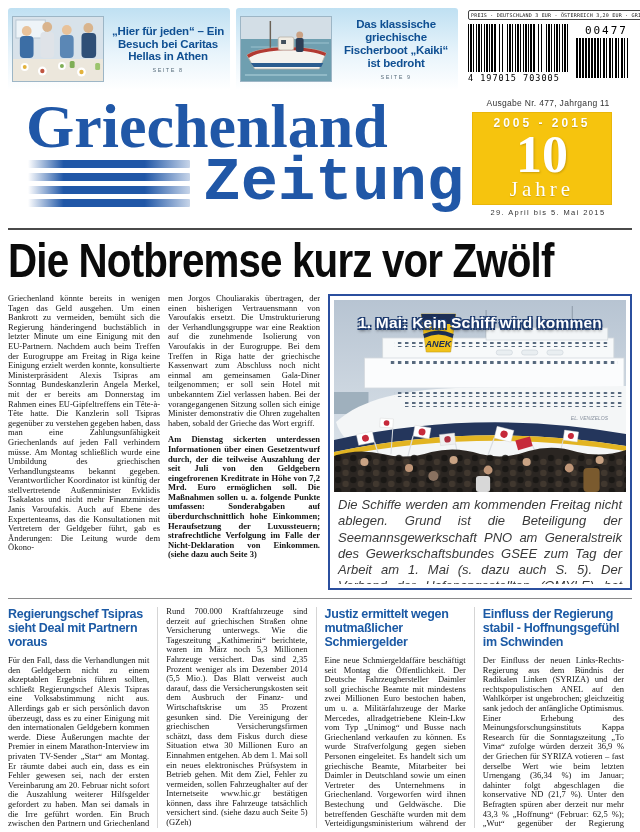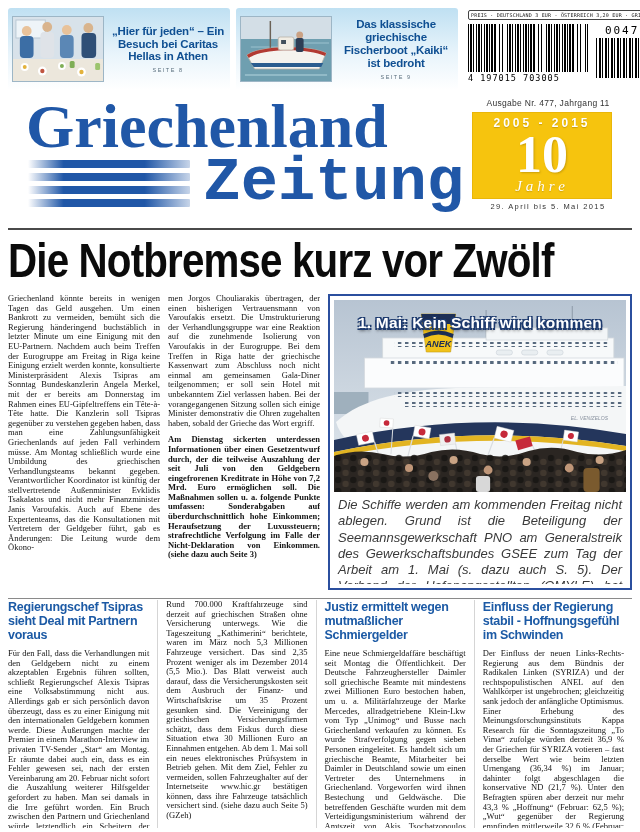--- a/index.html
+++ b/index.html
@@ -24,21 +24,21 @@
     line-height:1.12; color:#0f4f92; letter-spacing:-0.2px;
   }
   .teaser-page { margin-top:4px; font-family:"Liberation Sans", sans-serif; font-size:5.5px; letter-spacing:1.5px; color:#5b6f7e; }
   .barcode-block { flex:1; padding:2px 0 0 4px; }
   .price-line {
     font-family:"DejaVu Sans Mono", monospace; font-size:5px; letter-spacing:0.2px;
     border:1px solid #444; border-radius:2px; padding:1px 2px; white-space:nowrap;
     overflow:hidden; color:#222; text-align:center;
   }
   .barcode-row { display:flex; gap:8px; margin-top:4px; align-items:flex-start; }
-  .ean { width:120px; }
+  .ean { width:100px; }
   .ean-bars { height:48px;
     background:repeating-linear-gradient(90deg,#000 0 1.2px,#fff 1.2px 2.4px,#000 2.4px 4.2px,#fff 4.2px 5.4px,#000 5.4px 6px,#fff 6px 7.8px); }
   .ean-num { font-family:"DejaVu Sans Mono", monospace; font-size:8.5px; letter-spacing:1px; margin-top:1px; color:#000; }
   .issue { width:52px; text-align:right; }
   .issue-num { font-family:"DejaVu Sans Mono", monospace; font-size:11px; letter-spacing:2px; color:#000; }
   .issue-bars { height:40px; margin-top:1px;
     background:repeating-linear-gradient(90deg,#000 0 1.5px,#fff 1.5px 3px,#000 3px 5px,#fff 5px 6px); }
   
   .masthead { display:flex; margin-top:6px; flex:0 0 auto; height:128px; }
   .mast-left { flex:1; padding-left:18px; }
@@ -49,21 +49,21 @@
   .mast-line2 { display:flex; align-items:center; margin-top:-4px; }
   .stripes { flex:1; margin:0 14px 0 2px; display:flex; flex-direction:column; gap:5px; }
   .stripe { height:8px; border-radius:1px;
     background:linear-gradient(90deg, rgba(32,87,167,0) 0%, #2057a7 22%, #2057a7 72%, rgba(32,87,167,0.25) 100%); }
   .mast-title2 { font-family:Liberation Mono, monospace; font-weight:bold; font-size:62px; line-height:0.98; color:#2057a7; }
   .mast-right { flex:0 0 168px; text-align:center; padding-top:2px; }
   .issue-info { font-family:"Liberation Sans", sans-serif; font-size:8.5px; color:#333; letter-spacing:0.3px; }
   .badge { margin:4px 20px 3px 8px; background:#f6c40e; padding:4px 4px 5px 4px; position:relative; box-shadow:0 0 0 1px #e9b60a inset; }
   .badge-years { font-family:"Liberation Sans", sans-serif; font-weight:bold; font-size:12px; letter-spacing:3px; color:#fff; text-shadow:0 1px 1px rgba(120,90,0,.35); }
   .badge-ten { font-family:"Liberation Serif", serif; font-weight:bold; font-size:52px; line-height:0.95; color:#fff; text-shadow:1px 1px 2px rgba(120,90,0,.35); }
-  .badge-label { font-family:"Liberation Serif", serif; font-size:15px; letter-spacing:4px; color:#fff; line-height:1; text-shadow:0 1px 1px rgba(120,90,0,.3);font-style:italic; }
+  .badge-label { font-family:"Liberation Serif", serif; font-size:21px; letter-spacing:4px; color:#fff; line-height:1; text-shadow:0 1px 1px rgba(120,90,0,.3); }
   .date-range { font-family:"Liberation Sans", sans-serif; font-size:7.5px; letter-spacing:1.4px; color:#333; margin-top:2px; }
   .mast-rule { border-top:2px solid #4a4a4a; margin-top:4px; }
   
   .main-headline {
     font-family:"Liberation Sans", sans-serif; font-weight:bold; font-size:48px; letter-spacing:-1px;
     color:#0b0b0b; white-space:nowrap; transform:scaleX(0.84); transform-origin:left center;
     margin:3px 0 6px 0; flex:0 0 auto;
   }
   
   .lead { display:flex; gap:8px; height:296px; flex:0 0 auto; }
@@ -80,21 +80,21 @@
     position:absolute; top:14px; left:0; right:0; text-align:center;
     font-family:"Liberation Sans", sans-serif; font-weight:bold; font-size:15.5px; color:#ffffff;
     letter-spacing:0.2px;
     text-shadow:-1.5px -1.5px 0 #1d3a6e, 1.5px -1.5px 0 #1d3a6e, -1.5px 1.5px 0 #1d3a6e, 1.5px 1.5px 0 #1d3a6e, 0 2.5px 3px rgba(0,0,0,.5);
   }
   .photo-caption {
     flex:1; padding:5px 4px 0 4px; font-family:"Liberation Sans", sans-serif; font-style:italic;
     font-size:13px; line-height:1.25; color:#3a3a3a; text-align:justify; overflow:hidden;
   }
   
-  .bottom { flex:1; border-top:1.5px solid #8a8a8a; margin-top:8px; padding-top:1px; display:flex; gap:0; overflow:hidden; }
+  .bottom { flex:1; border-top:1.5px solid #8a8a8a; margin-top:8px; padding-top:8px; display:flex; gap:0; overflow:hidden; }
   .bottom-col { flex:1 1 0; padding:0 8px; overflow:hidden; }
   .bottom-col:first-child { padding-left:0; }
   .bottom-col + .bottom-col { border-left:1px solid #d5d5d5; }
   .bottom-headline {
     font-family:"Liberation Sans", sans-serif; font-weight:bold; font-size:12.5px; line-height:1.12;
     letter-spacing:-0.3px; color:#1c5aa5; margin-bottom:7px;
   }
 </style>
 </head>
 <body>

